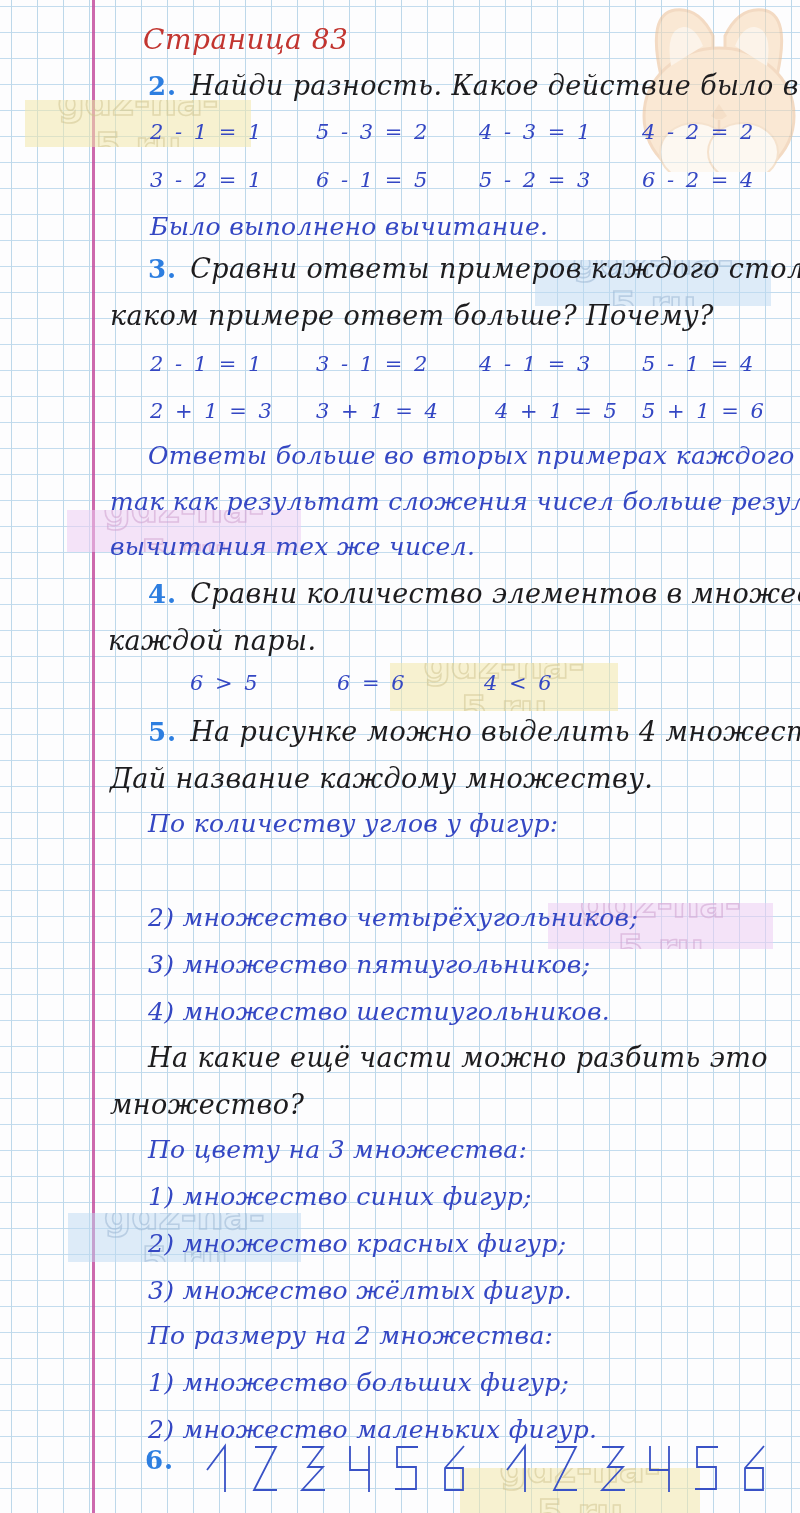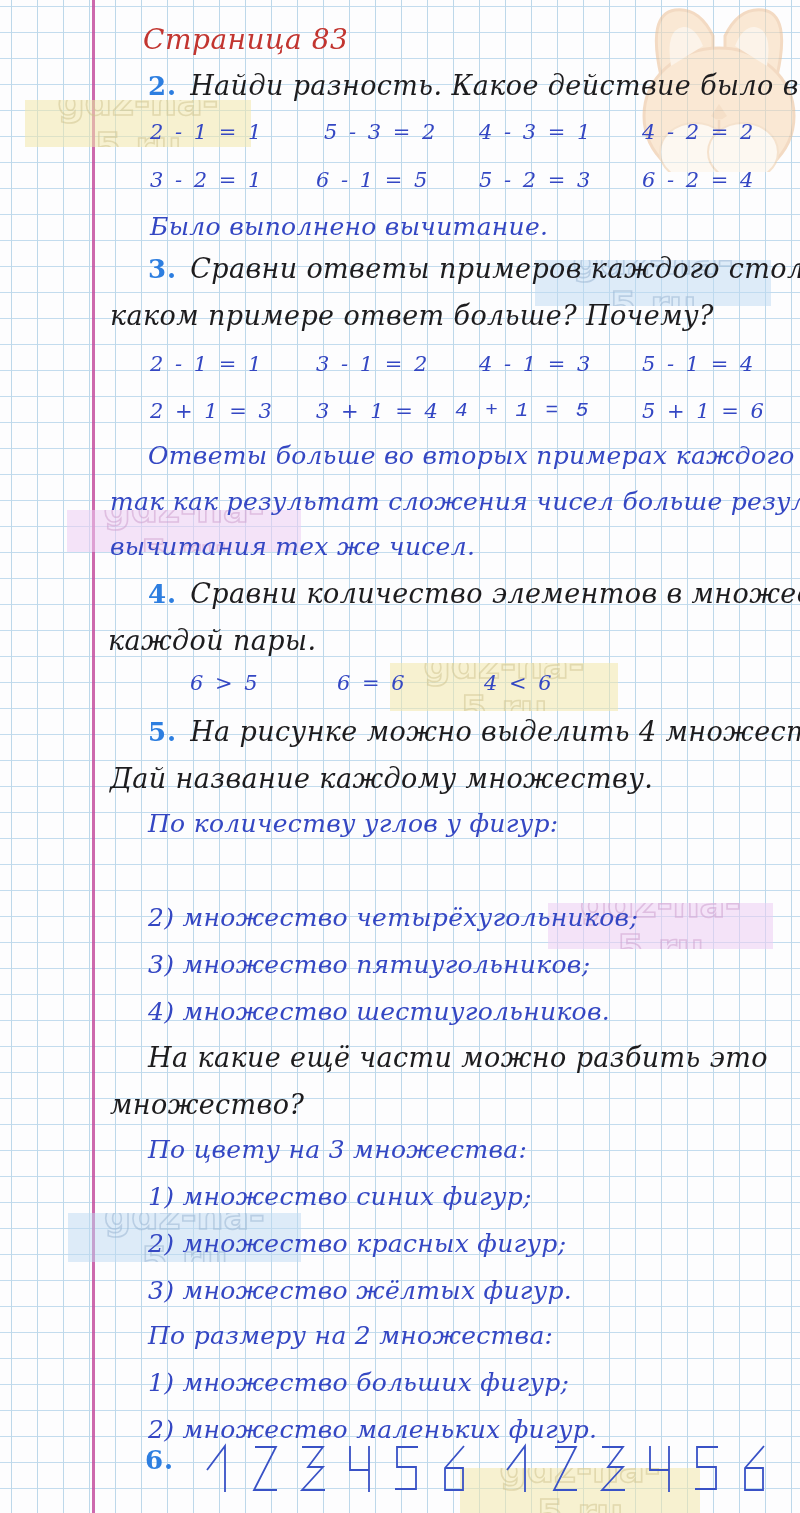--- a/index.html
+++ b/index.html
@@ -89,21 +89,21 @@
       <span>gdz-na-5.ru</span>
     </div>
 
   <div class="line red-title" style="left:143px;top:24px;">Страница 83</div>
 
   <div class="line black" style="left:148px;top:70px;">
     <span class="tasknum">2.</span><span>Найди разность. Какое действие было выполнено?</span>
   </div>
   <div class="line blue" style="left:0;top:116px;width:800px;">
     <span class="eq" style="left:150px;">2 - 1 = 1</span>
-    <span class="eq" style="left:316px;margin-left:8px;">5 - 3 = 2</span>
+    <span class="eq" style="left:316px;">5 - 3 = 2</span>
     <span class="eq" style="left:479px;text-align:right;">4 - 3 = 1</span>
     <span class="eq" style="left:642px;">4 - 2 = 2</span>
   </div>
   <div class="line blue" style="left:0;top:164px;width:800px;">
     <span class="eq" style="left:150px;">3 - 2 = 1</span>
     <span class="eq" style="left:316px;">6 - 1 = 5</span>
     <span class="eq" style="left:479px;">5 - 2 = 3</span>
     <span class="eq" style="left:642px;">6 - 2 = 4</span>
   </div>
   <div class="line blue" style="left:150px;top:211px;">Было выполнено вычитание.</div>
@@ -114,21 +114,21 @@
   <div class="line black" style="left:110px;top:300px;">каком примере ответ больше? Почему?</div>
   <div class="line blue" style="left:0;top:348px;width:800px;">
     <span class="eq" style="left:150px;">2 - 1 = 1</span>
     <span class="eq" style="left:316px;">3 - 1 = 2</span>
     <span class="eq" style="left:479px;">4 - 1 = 3</span>
     <span class="eq" style="left:642px;">5 - 1 = 4</span>
   </div>
   <div class="line blue" style="left:0;top:395px;width:800px;">
     <span class="eq" style="left:150px;">2 + 1 = 3</span>
     <span class="eq" style="left:316px;">3 + 1 = 4</span>
-    <span class="eq" style="left:455px;font-family:Liberation Mono, monospace;">4 + 1 = 5</span>
+    <span class="eq" style="left:495px;">4 + 1 = 5</span>
     <span class="eq" style="left:642px;">5 + 1 = 6</span>
   </div>
   <div class="line blue" style="left:148px;top:440px;">Ответы больше во вторых примерах каждого столбика,</div>
   <div class="line blue" style="left:110px;top:486px;">так как результат сложения чисел больше результата</div>
   <div class="line blue" style="left:110px;top:531px;">вычитания тех же чисел.</div>
 
   <div class="line black" style="left:148px;top:578px;">
     <span class="tasknum">4.</span><span>Сравни количество элементов в множествах</span>
   </div>
   <div class="line black" style="left:108px;top:625px;">каждой пары.</div>

